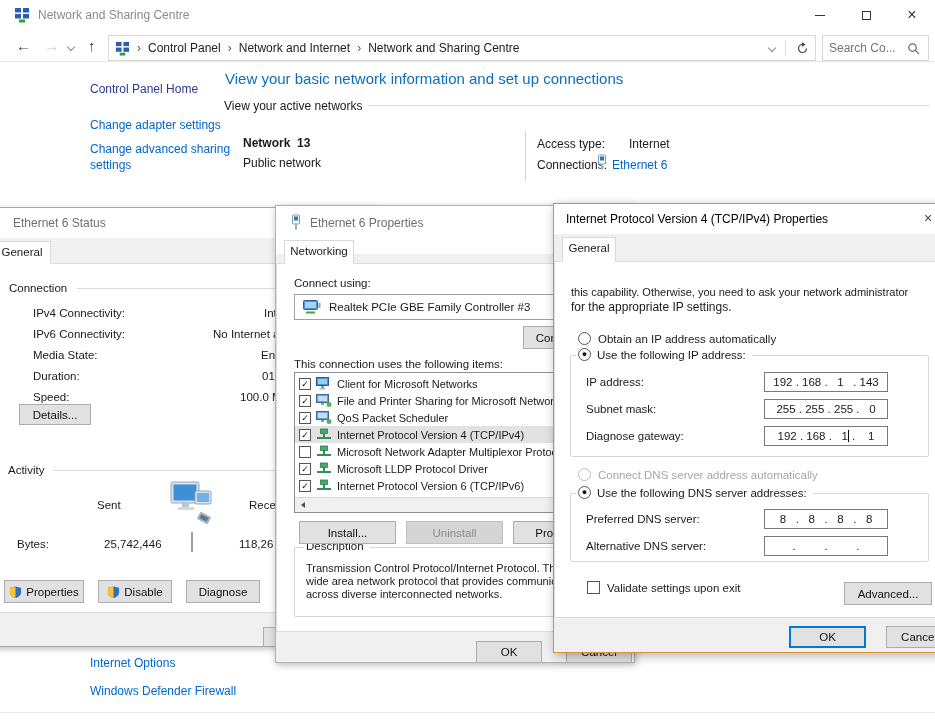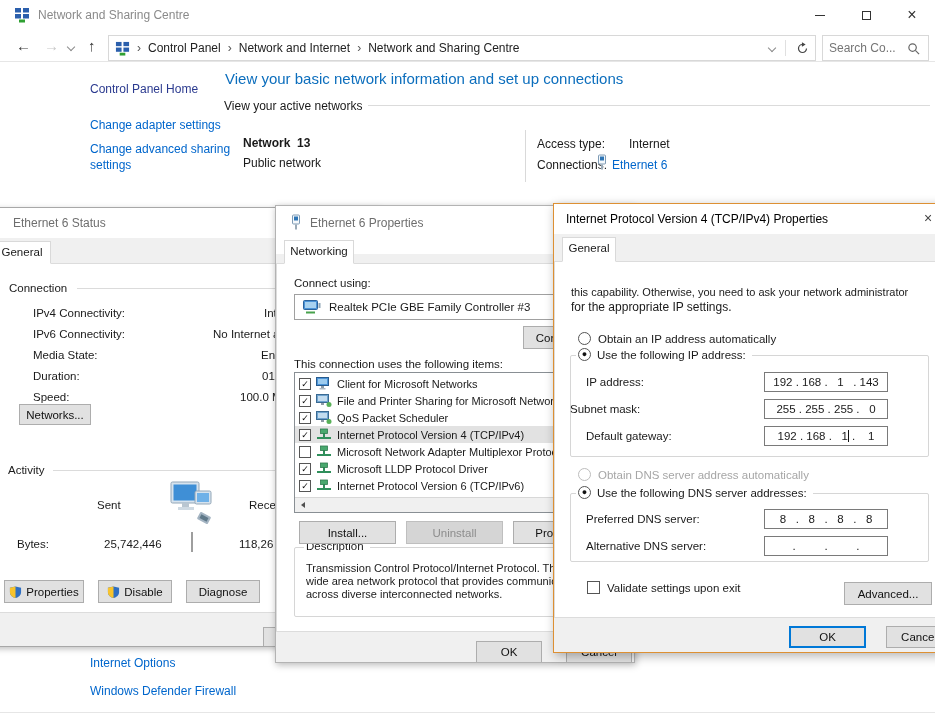--- a/index.html
+++ b/index.html
@@ -169,21 +169,21 @@
     <span class="lbl" style="left:283px;top:99px">Internet</span>
     <span class="lbl" style="left:52px;top:120px">IPv6 Connectivity:</span>
     <span class="lbl" style="left:232px;top:120px">No Internet access</span>
     <span class="lbl" style="left:52px;top:141px">Media State:</span>
     <span class="lbl" style="left:280px;top:141px">Enabled</span>
     <span class="lbl" style="left:52px;top:162px">Duration:</span>
     <span class="lbl" style="left:281px;top:162px">01</span>
     <span class="lbl" style="left:52px;top:183px">Speed:</span>
     <span class="lbl" style="left:259px;top:183px">100.0 Mbps</span>
 
-    <div class="btn" style="left:38px;top:196px;width:72px;height:21px">Networks...</div>
+    <div class="btn" style="left:38px;top:196px;width:72px;height:21px">Details...</div>
 
     <span class="grouplabel" style="left:27px;top:256px">Activity</span>
     <div class="hline" style="left:72px;top:262px;width:308px;z-index:2"></div>
 
     <span class="lbl" style="left:116px;top:291px">Sent</span>
     <div class="dash" style="left:160px;top:297px;width:20px"></div>
     <span class="ab licon" style="left:186px;top:272px;z-index:2">
       <svg width="48" height="50" viewBox="0 0 48 50">
         <rect x="4" y="2" width="28" height="21" rx="1.5" fill="#D7E3EE" stroke="#93A7B8"></rect>
         <rect x="6.5" y="4.5" width="23" height="16" fill="#3F8FD6"></rect>
@@ -382,30 +382,30 @@
     <span class="legend" style="left:22px;top:144px">
       <span class="r13">
           <span>●</span>
         </span>
       <span>Use the following IP address:</span>
     </span>
 
     <span class="lbl" style="left:32px;top:172px">IP address:</span>
     <div class="field pre" style="left:210px;top:168px;width:124px;height:20px"><span>192 . 168 .   1   . 143</span></div>
 
-    <span class="lbl" style="left:16px;top:199px">Subnet mask:</span>
+    <span class="lbl" style="left:32px;top:199px">Subnet mask:</span>
     <div class="field pre" style="left:210px;top:195px;width:124px;height:20px"><span>255 . 255 . 255 .   0</span></div>
 
-    <span class="lbl" style="left:32px;top:226px">Default gateway:</span>
+    <span class="lbl" style="left:32px;top:226px">Diagnose gateway:</span>
     <div class="field pre" style="left:210px;top:222px;width:124px;height:20px"><span>192 . 168 .   1</span><span class="caret"></span><span> .    1</span></div>
 
     <span class="ab r13 dis" style="left:24px;top:264px;z-index:2">
         <span></span>
       </span>
-    <span class="lbl dis-text" style="left:44px;top:265px">Obtain DNS server address automatically</span>
+    <span class="lbl dis-text" style="left:44px;top:265px">Connect DNS server address automatically</span>
 
     <div class="groupbox" style="left:16px;top:289px;width:359px;height:69px"></div>
     <span class="legend" style="left:22px;top:282px">
       <span class="r13">
           <span>●</span>
         </span>
       <span>Use the following DNS server addresses:</span>
     </span>
 
     <span class="lbl" style="left:32px;top:309px">Preferred DNS server:</span>

